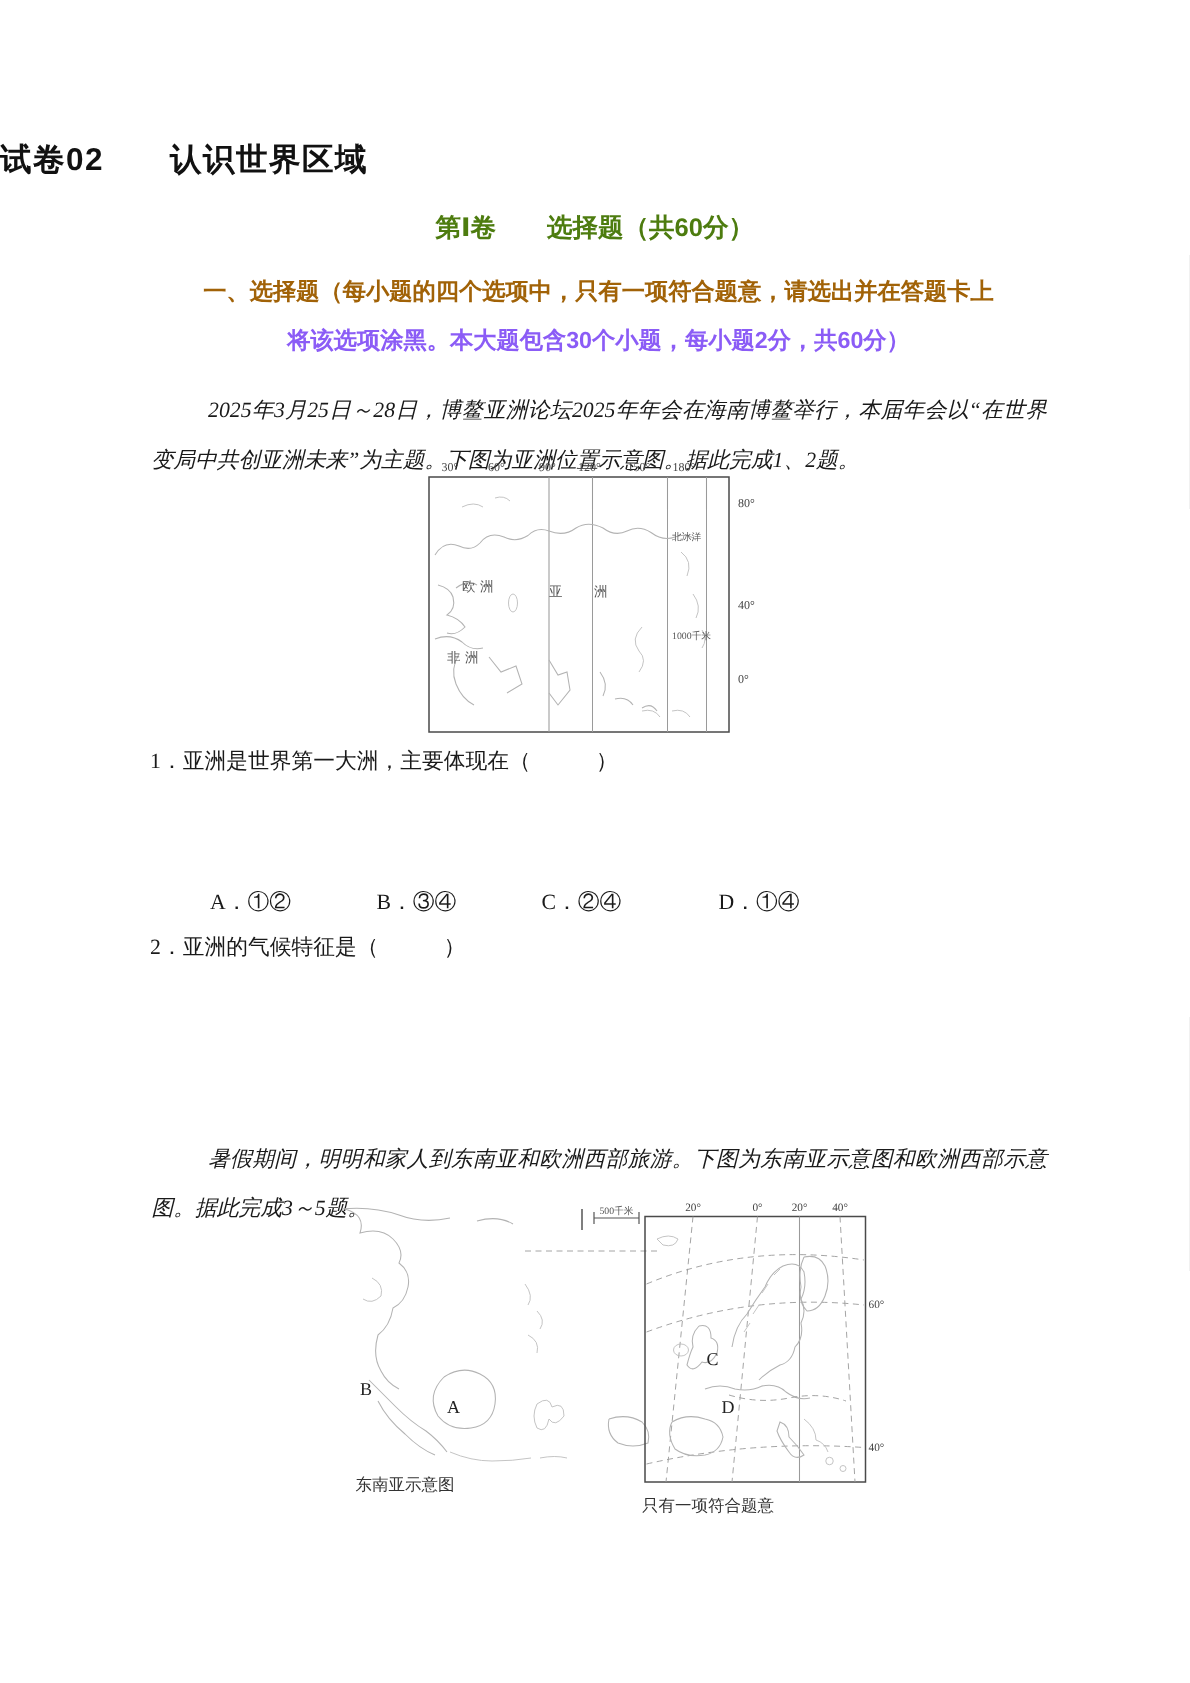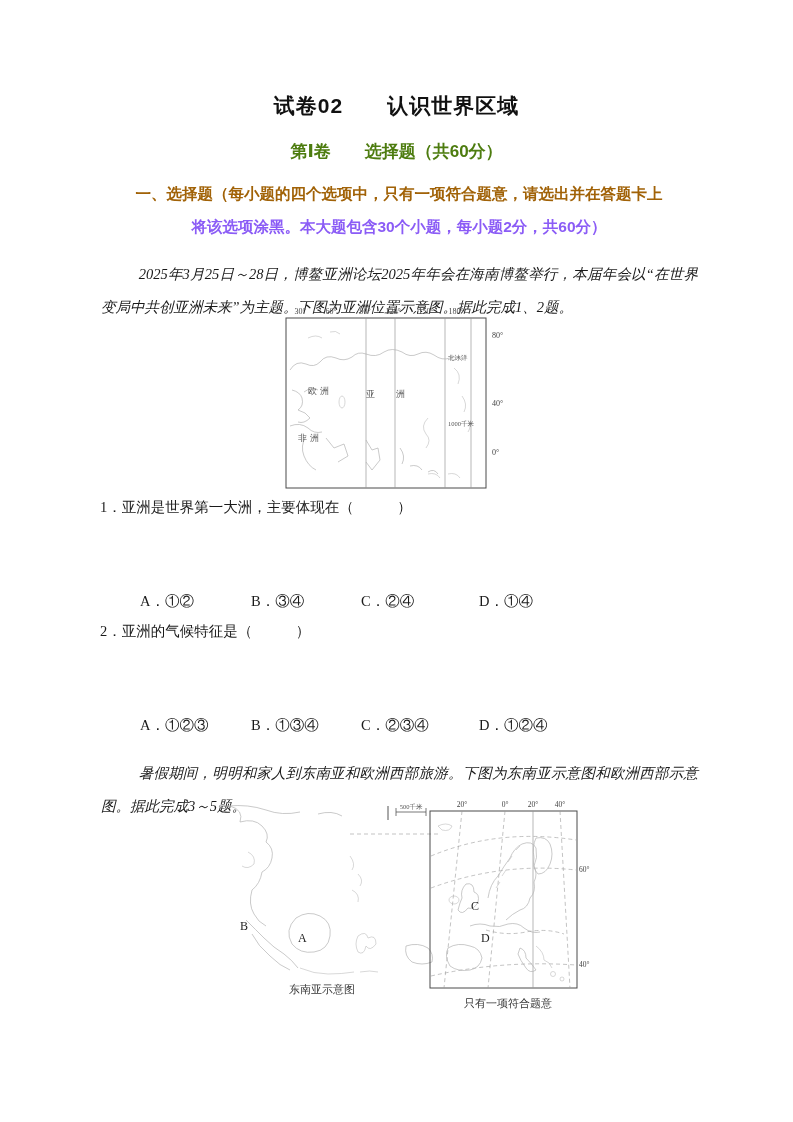--- a/index.html
+++ b/index.html
@@ -8,21 +8,20 @@
     width:793px;height:1122px;
     margin:0 auto;
     background:#ffffff;
     font-family:"Liberation Serif","DejaVu Serif",serif;
     color:#1a1a1a;
     overflow:hidden;
   }
   .abs{position:absolute;}
   .doc-title{
     top:92px;left:0;width:793px;
-    text-align:center;
     font-family:"Liberation Sans","DejaVu Sans",sans-serif;
     font-weight:bold;font-size:21px;letter-spacing:1px;color:#111;
   }
   .doc-subtitle{
     top:140px;left:0;width:793px;
     text-align:center;
     font-family:"Liberation Sans","DejaVu Sans",sans-serif;
     font-weight:bold;font-size:17px;color:#4d7c0f;
   }
   .sec-line1{
@@ -63,21 +62,21 @@
     font-size:14.5px;
   }
   .q1-opts{top:592px;}
   .q2-opts{top:716px;}
   .opt{position:absolute;top:0;white-space:nowrap;}
   .opt-a{left:40px;}
   .opt-b{left:151px;}
   .opt-c{left:261px;}
   .opt-d{left:379px;}
   .map-caption{
-    font-size:11px;color:#333;text-align:center;white-space:nowrap;
+    font-size:11px;color:#333;text-align:left;white-space:nowrap;
   }
   .cap-se{top:982px;left:237px;width:170px;}
   .cap-eu{top:996px;left:428px;width:160px;}
   svg text{font-family:"Liberation Serif","DejaVu Serif",serif;}
   .coast{fill:none;stroke:#b3b3b3;stroke-width:0.7;}
   .coast2{fill:none;stroke:#bdbdbd;stroke-width:0.6;}
   .grid{stroke:#9a9a9a;stroke-width:0.7;}
   .frame{fill:none;stroke:#4a4a4a;stroke-width:1;}
   .dash{fill:none;stroke:#9a9a9a;stroke-width:0.6;stroke-dasharray:4 3;}
   .tick{font-size:8px;fill:#444;}
@@ -142,26 +141,20 @@
   </div>
   <div class="abs opt-row q1-opts">
     <span class="opt opt-a">A．①②</span>
     <span class="opt opt-b">B．③④</span>
     <span class="opt opt-c">C．②④</span>
     <span class="opt opt-d">D．①④</span>
   </div>
 
   <div class="abs q-stem q2-stem">
     <span>2．</span><span>亚洲的气候特征是（　　　）</span>
-  </div>
-  <div class="abs opt-row q2-opts">
-    <span class="opt opt-a">A．①②③</span>
-    <span class="opt opt-b">B．①③④</span>
-    <span class="opt opt-c">C．②③④</span>
-    <span class="opt opt-d">D．①②④</span>
   </div>
 
   <p class="abs passage passage-2">暑假期间，明明和家人到东南亚和欧洲西部旅游。下图为东南亚示意图和欧洲西部示意图。据此完成3～5题。</p>
 
   <svg class="abs" style="left:200px;top:798px;" width="240" height="190" viewBox="0 0 240 190">
     <path class="coast" d="M28,8 q20,-2 38,4 q16,6 34,2 m18,2 q14,-4 24,2"></path>
     <path class="coast" d="M30,8 q14,4 10,16 q14,-4 22,4 q8,8 4,16 q8,6 6,16 q-2,10 -10,14 q-2,12 -10,18 q-4,14 2,24 q4,8 12,12"></path>
     <path class="coast2" d="M48,54 q8,4 6,12 q-6,6 -12,2"></path>
     <path class="coast" d="M46,122 q10,10 18,18 q10,10 20,16 q8,6 14,14 m-8,2 q-10,-4 -20,-14 q-12,-10 -18,-22"></path>
     <path class="coast" d="M96,120 q12,-8 24,-2 q12,6 10,20 q-2,14 -16,16 q-14,2 -22,-8 q-8,-14 4,-26"></path>

